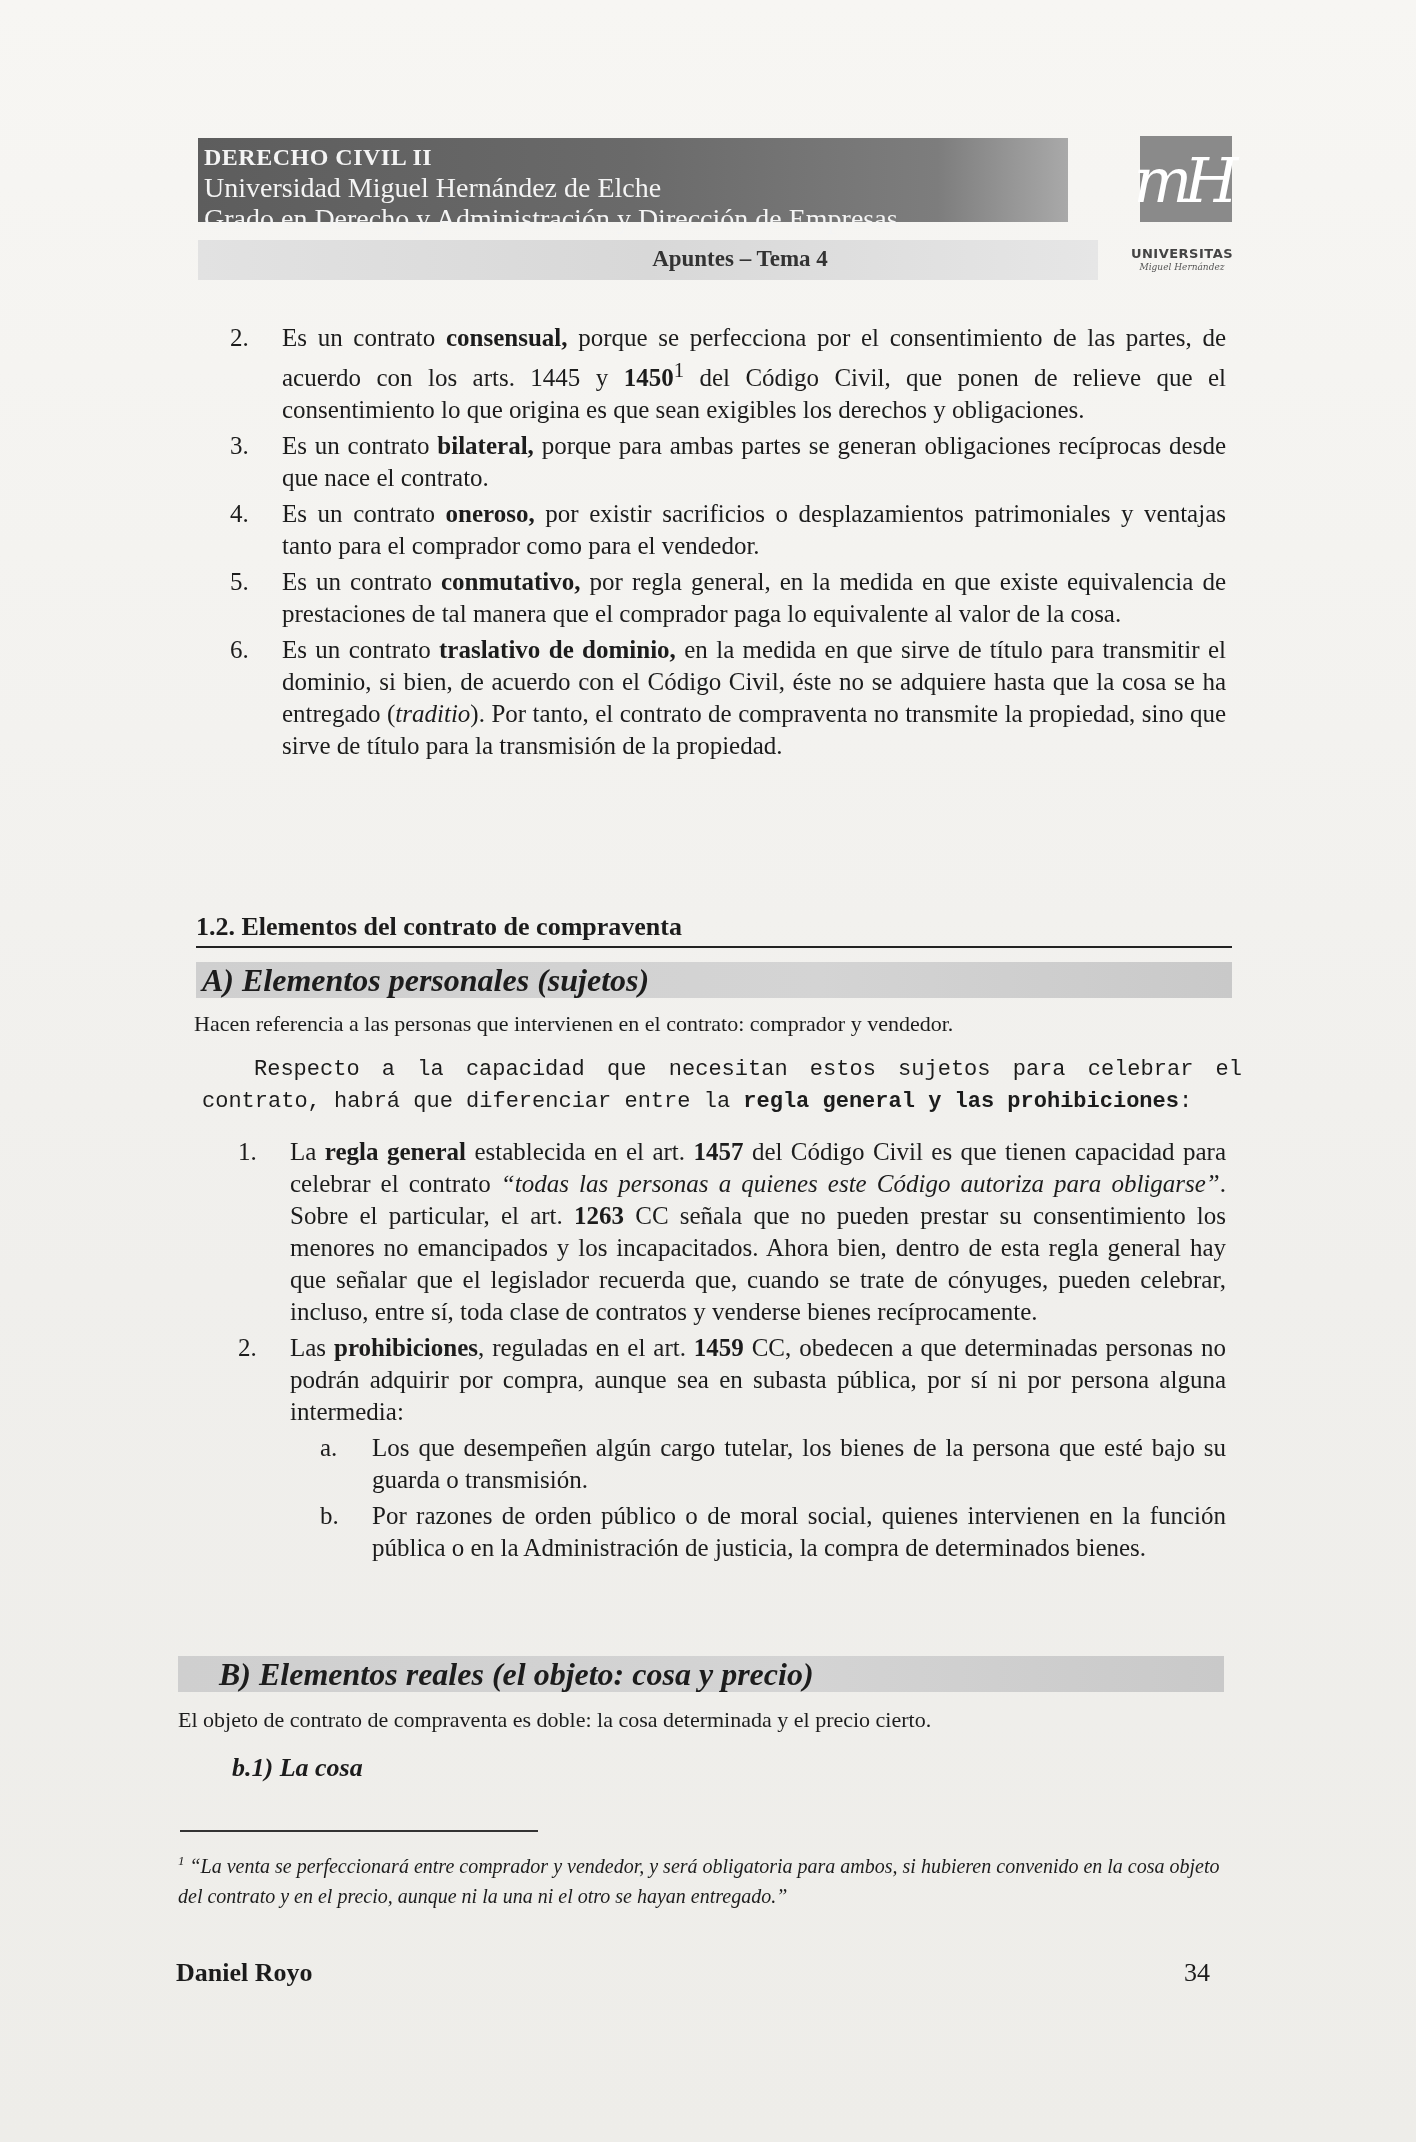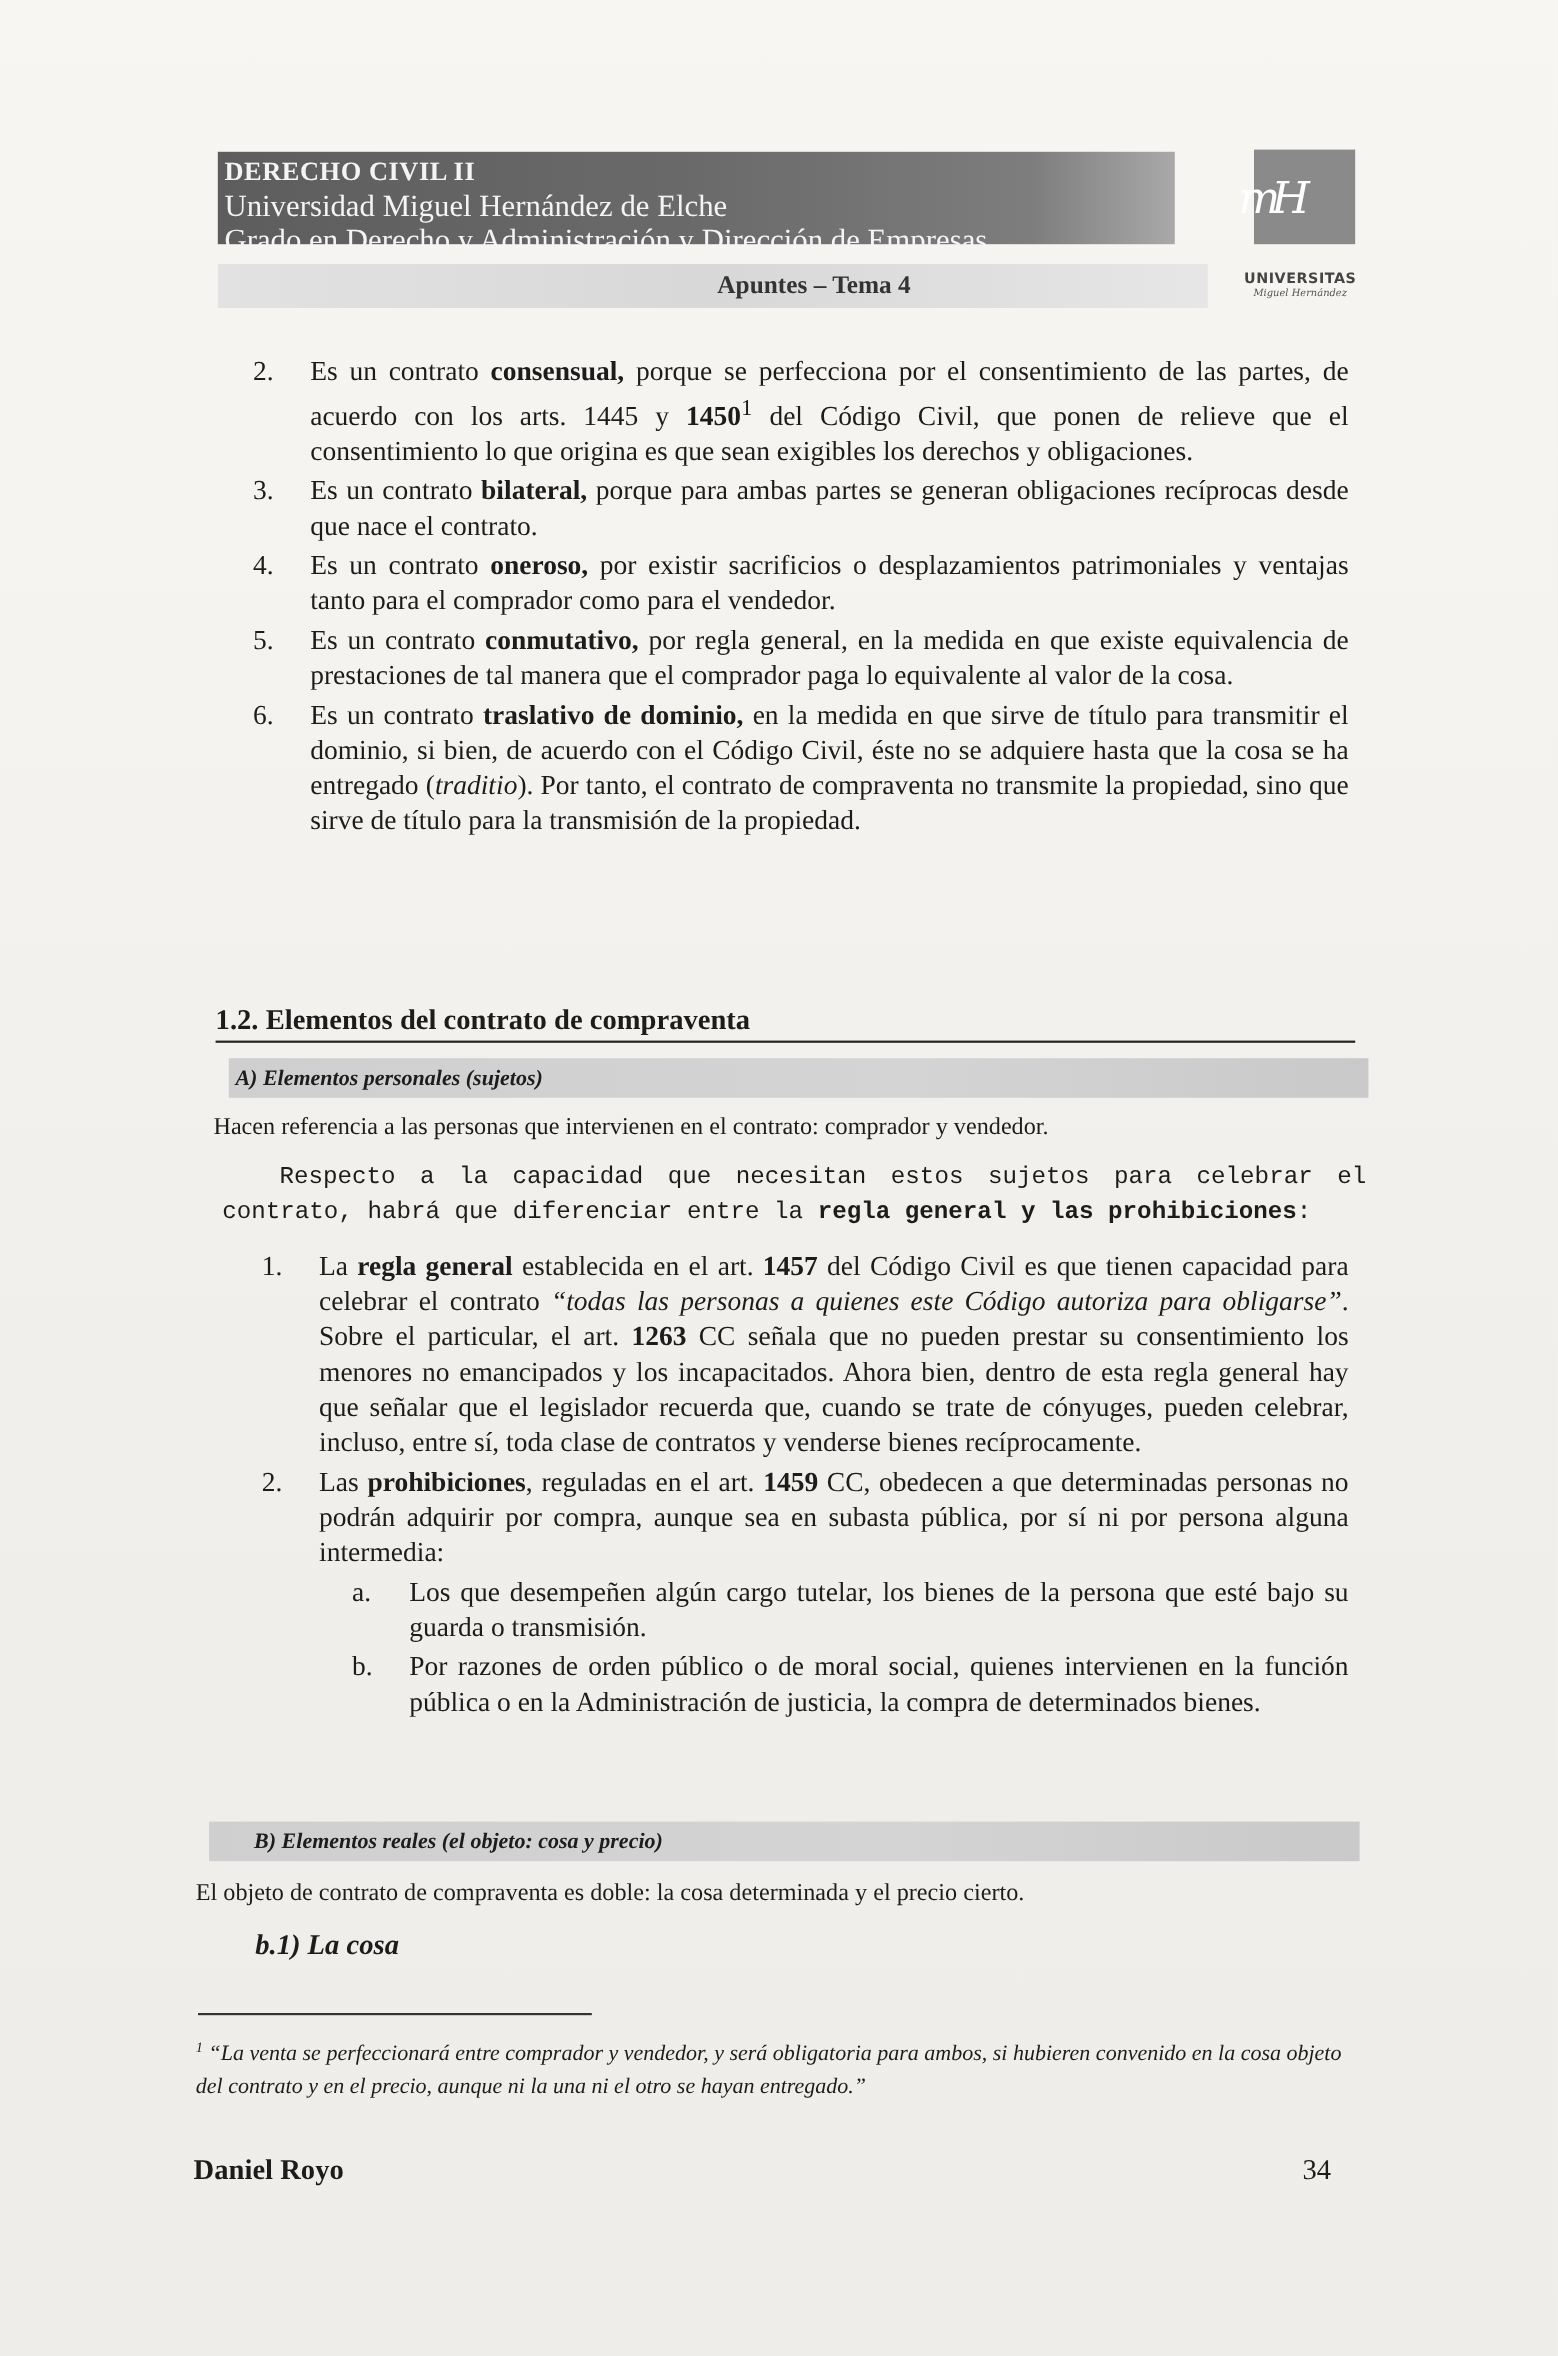--- a/index.html
+++ b/index.html
@@ -37,22 +37,22 @@
   }
   .logo {
     position: absolute; left: 1126px; top: 134px; width: 112px; height: 150px;
   }
   .logo-box {
     position: absolute; left: 14px; top: 2px; width: 92px; height: 86px;
     background: #8a8a8a;
   }
   .logo-mark {
     position: absolute; left: 0; top: 2px; width: 112px; height: 90px;
-    font-family: "DejaVu Serif", serif; font-style: italic; font-size: 40px; color: #fff;
-    line-height: 90px; letter-spacing: -8px;
+    font-family: "DejaVu Serif", serif; font-style: italic; font-size: 62px; color: #fff;
+    text-align: center; line-height: 90px; letter-spacing: -8px;
   }
   .logo-text1 {
     position: absolute; left: 0; top: 112px; width: 112px; text-align: center;
     font-family: "DejaVu Sans", sans-serif; font-weight: bold; font-size: 13px; color: #444; letter-spacing: 0.5px;
   }
   .logo-text2 {
     position: absolute; left: 0; top: 128px; width: 112px; text-align: center;
     font-family: "DejaVu Serif", serif; font-style: italic; font-size: 9px; color: #555;
   }
   
@@ -61,22 +61,22 @@
   .li { position: relative; padding-left: 52px; margin-bottom: 4px; text-align: justify; }
   .li .num { position: absolute; left: 0; top: 0; }
   .section-title {
     position: absolute; left: 196px; top: 910px; width: 1036px;
     font-size: 26px; font-weight: bold; line-height: 34px;
     border-bottom: 2px solid #222; padding-bottom: 2px;
   }
   .subhead {
     position: absolute; height: 36px;
     background: linear-gradient(90deg, #cfcfcf 0%, #d4d4d4 60%, #c9c9c9 100%);
-    font-size: 20px; font-weight: bold; font-style: italic; line-height: 36px;
-    padding-left: 6px; box-sizing: border-box; margin-left: 12px;
+    font-size: 32px; font-weight: bold; font-style: italic; line-height: 36px;
+    padding-left: 6px; box-sizing: border-box;
   }
   .para { position: absolute; font-size: 22px; line-height: 32px; text-align: justify; }
   .sub-li { position: relative; padding-left: 52px; margin-bottom: 4px; text-align: justify; }
   .sub-li .num { position: absolute; left: 0; top: 0; }
   .footnote-rule { position: absolute; left: 180px; top: 1830px; width: 358px; border-top: 2px solid #333; }
   .footnote {
     position: absolute; left: 178px; top: 1846px; width: 1060px;
     font-size: 20px; font-style: italic; line-height: 30px;
   }
   .footnote sup { font-size: 13px; font-style: italic; }

